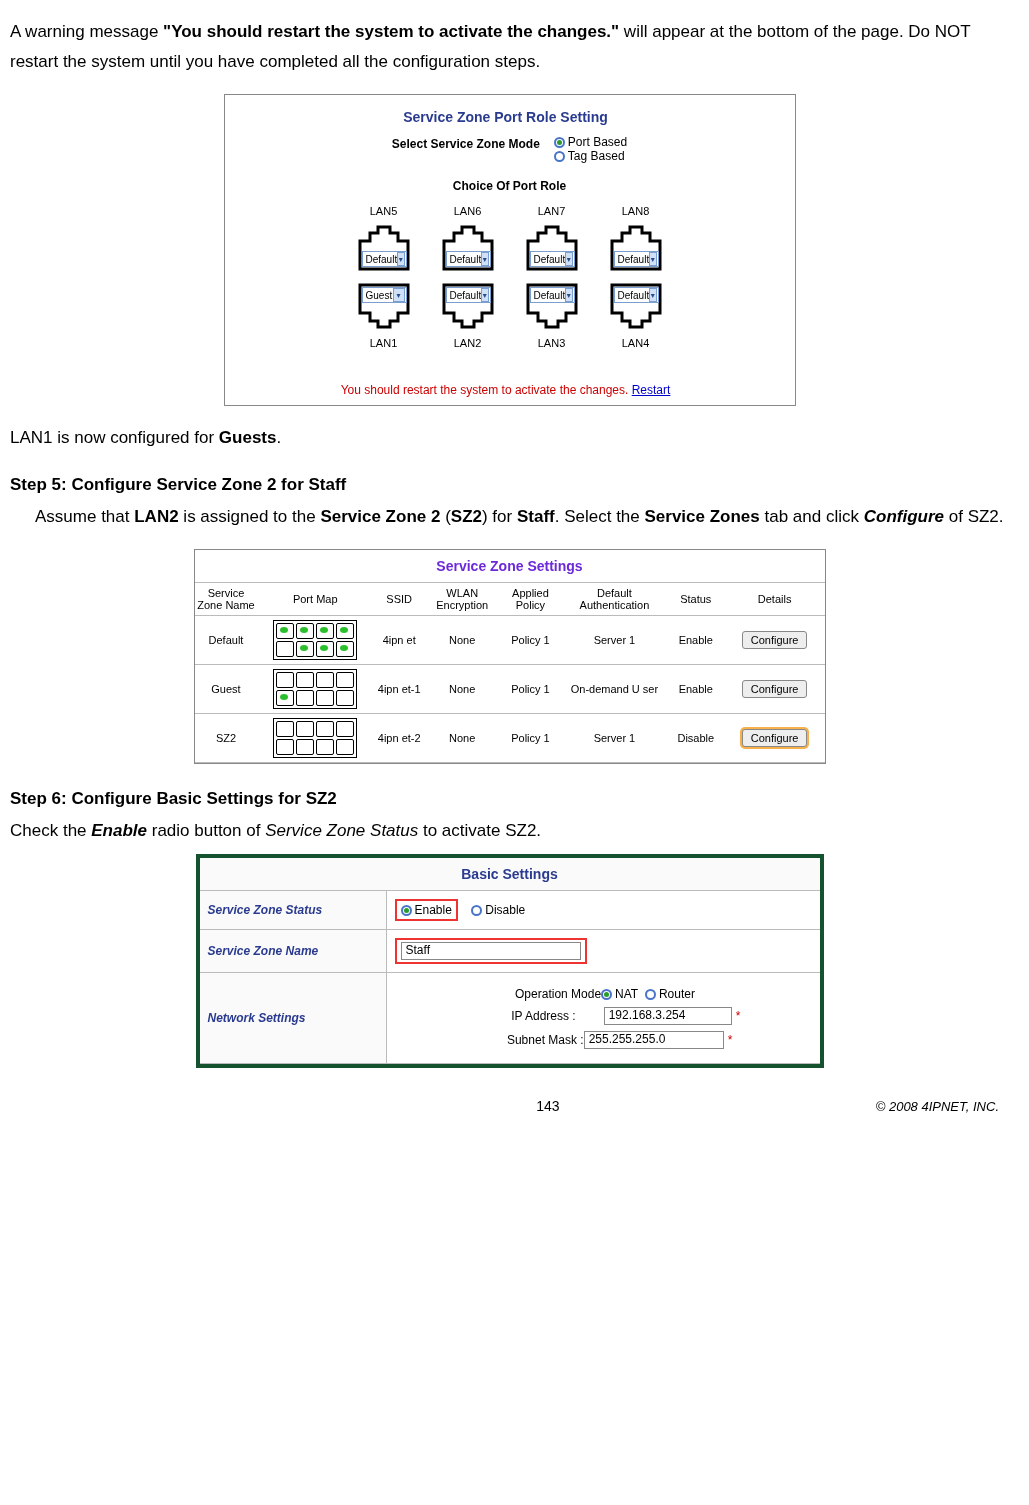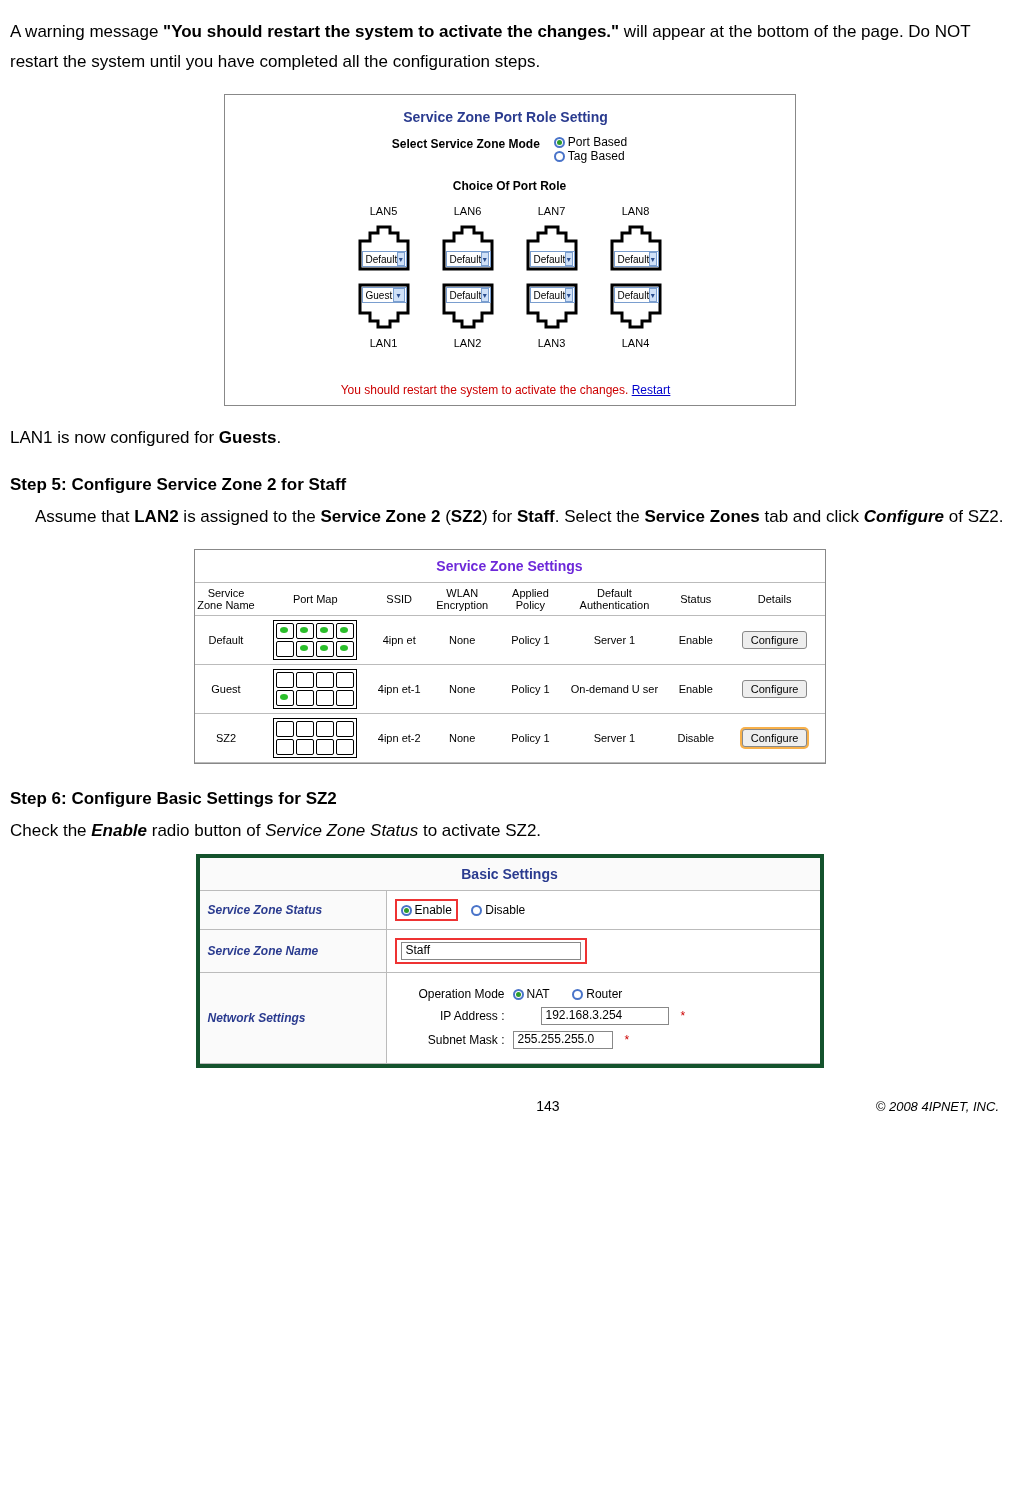--- a/index.html
+++ b/index.html
@@ -240,21 +240,21 @@
   .txt-input {
     border:1px solid #888;
     height:18px;
     font-size:12px;
     padding:0 4px;
     background:#fff;
     display:inline-block;
     box-sizing:border-box;
   }
   .req-star { color:#c00; margin-left:4px; }
-  .ns-row { display:flex; align-items:center; justify-content:flex-start; gap:8px; margin:6px 0; font-size:12px;}
+  .ns-row { display:flex; align-items:center; justify-content:center; margin:6px 0; font-size:12px;}
   .ns-row .lab { width:110px; text-align:right; }
 
   .footer {
     display:flex;
     justify-content:space-between;
     align-items:center;
     font-size:14px;
     margin-top:30px;
     padding: 0 10px;
   }
@@ -524,21 +524,21 @@
             <span><span class="radio-dot"></span><span>Router</span></span>
             <span style="width:20px;"></span>
           </div>
           <div class="ns-row">
             <span class="lab">IP Address :</span>
             <span class="txt-input" style="width:128px;margin-left:28px;">192.168.3.254</span>
             <span class="req-star">*</span>
           </div>
           <div class="ns-row">
             <span class="lab">Subnet Mask :</span>
-            <span class="txt-input" style="width:100px;">255.255.255.0</span>
+            <span class="txt-input" style="width:140px;">255.255.255.0</span>
             <span class="req-star">*</span>
           </div>
         </td>
       </tr>
     </tbody>
       </table>
   </div>
 
   <div class="footer">
     <span style="width:200px;"></span>

